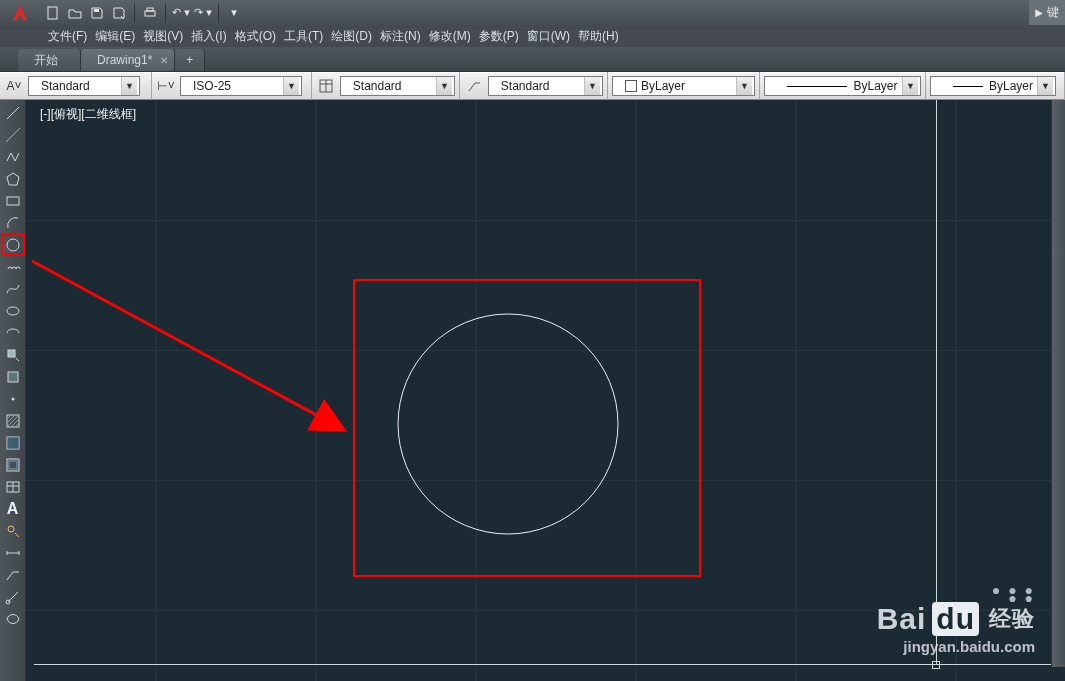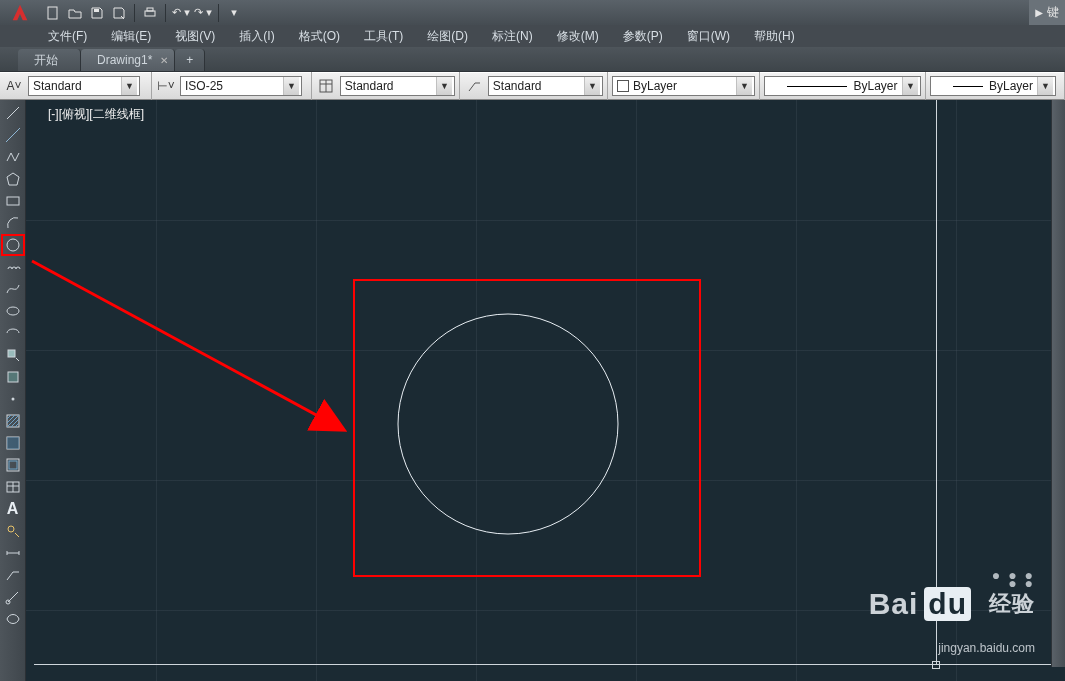--- a/index.html
+++ b/index.html
@@ -10,62 +10,62 @@
 .app-logo { width: 40px; height: 25px; display: flex; align-items: center; justify-content: center; }
 .app-logo svg { width: 22px; height: 22px; }
 .qat { display: flex; align-items: center; gap: 4px; padding-left: 4px; }
 .qat-btn { width: 18px; height: 18px; display: flex; align-items: center; justify-content: center; color: #e5e5e5; font-size: 11px; cursor: pointer; }
 .qat-sep { width: 1px; height: 18px; background: #2d3338; margin: 0 2px; }
 .title-text { position: absolute; left: 50%; transform: translateX(-50%); color: #dce3e9; font-size: 12px; white-space: nowrap; }
 .title-right { position: absolute; right: 0; top: 0; height: 25px; display: flex; align-items: center; background: #6a7279; padding: 0 6px; color: #e5e5e5; font-size: 12px; }
 .title-right .arrow { font-size: 10px; margin-right: 4px; }
 
 
-.menubar { height: 22px; background: #444a50; display: flex; align-items: center; padding-left: 48px; gap: 24px; }
+.menubar { height: 22px; background: #444a50; display: flex; align-items: center; padding-left: 48px; gap: 8px; }
 .menu-item { color: #d8dfe5; font-size: 12px; cursor: pointer; }
 
 
 .filetabs { height: 25px; background: linear-gradient(to bottom, #4e555b, #3e454a); display: flex; align-items: flex-end; padding-left: 18px; gap: 0; border-bottom: 1px solid #2e3338; }
 .ftab { height: 22px; padding: 0 22px 0 16px; color: #cfd6dc; font-size: 12px; display: flex; align-items: center; border-right: 1px solid #2e3338; background: linear-gradient(to bottom, #5b636a, #4a5157); position: relative; border-top-left-radius: 4px; border-top-right-radius: 4px; cursor: pointer; }
 .ftab.active { background: linear-gradient(to bottom, #6a7279, #565d64); justify-content: flex-end; }
 .ftab .close { position: absolute; right: 6px; font-size: 10px; color: #bbb; }
 .ftab.add { width: 30px; padding: 0; justify-content: center; }
 
 
 .propbar { height: 28px; background: linear-gradient(to bottom, #f2f2f2, #d9d9d9); border-top: 1px solid #fff; border-bottom: 1px solid #888; display: flex; align-items: center; }
 .propcell { height: 28px; display: flex; align-items: center; border-right: 1px solid #a5a5a5; padding: 0 4px; gap: 4px; }
 .propicon { width: 20px; height: 22px; display: flex; align-items: center; justify-content: center; color: #3a3a3a; font-size: 12px; }
-.dropdown { height: 20px; background: #fff; border: 1px solid #7a7a7a; display: flex; align-items: center; padding: 0 4px; font-size: 12px; color: #222; position: relative; }
+.dropdown { height: 20px; background: #fff; border: 1px solid #7a7a7a; display: flex; align-items: center; padding: 0 12px; font-size: 12px; color: #222; position: relative; }
 .dropdown .dd-arrow { position: absolute; right: 2px; top: 0; bottom: 0; width: 16px; display: flex; align-items: center; justify-content: center; font-size: 9px; color: #333; border-left: 1px solid #c0c0c0; background: linear-gradient(to bottom,#f0f0f0,#d0d0d0); }
 .swatch { width: 12px; height: 12px; border: 1px solid #555; background: #fff; margin-right: 4px; }
 .lineswatch { width: 60px; height: 1px; background: #000; margin-right: 6px; }
 
 
 .workspace { position: absolute; top: 100px; left: 0; right: 0; bottom: 0; display: flex; }
 .lefttools { width: 26px; background: linear-gradient(to right, #4e555b, #3f464c); display: flex; flex-direction: column; align-items: center; padding-top: 4px; gap: 4px; border-right: 1px solid #2b3035; }
 .tbtn { width: 20px; height: 18px; display: flex; align-items: center; justify-content: center; color: #cfd6dc; cursor: pointer; }
 .tbtn.highlight { outline: 2px solid red; outline-offset: 0; }
 .canvas-wrap { flex: 1; position: relative; background: #1b2a33; overflow: hidden; }
 .canvas-wrap::before { content:""; position:absolute; inset:0; background-image:
   linear-gradient(to right, rgba(80,95,105,.25) 1px, transparent 1px),
   linear-gradient(to bottom, rgba(80,95,105,.25) 1px, transparent 1px);
   background-size: 160px 130px; background-position: -30px -10px; }
-.viewport-label { position: absolute; top: 6px; left: 22px; color: #f2f2f2; font-size: 12px; }
+.viewport-label { position: absolute; top: 6px; left: 14px; color: #f2f2f2; font-size: 12px; }
 .circle { position: absolute; }
 .redbox { position: absolute; border: 2px solid red; }
 .arrow-svg { position: absolute; top: 0; left: 0; pointer-events: none; }
 .cross-v { position: absolute; top: 0; bottom: 16px; width: 1px; background: #cfd6dc; left: 910px; }
 .cross-h { position: absolute; left: 8px; right: 0; bottom: 16px; height: 1px; background: #cfd6dc; }
 .cross-box { position:absolute; width:8px; height:8px; border:1px solid #cfd6dc; left:906px; bottom:12px; }
 .scrollbar-right { position: absolute; top: 100px; right: 0; width: 14px; bottom: 14px; background: linear-gradient(to right,#5a6168,#474e54); border-left:1px solid #2e3338; }
 .watermark { position: absolute; right: 30px; bottom: 26px; text-align: right; color: rgba(235,240,245,.85); font-family: Arial, sans-serif; }
 .watermark .big { font-size: 30px; font-weight: bold; letter-spacing: 1px; display:flex; align-items:center; justify-content:flex-end; gap:6px;}
 .watermark .paws { font-size: 14px; letter-spacing:2px; line-height:8px; opacity:.85; }
-.watermark .cn { font-size: 22px; margin-left:12px; }
-.watermark .url { font-size: 12px; opacity:.9; margin-top:20px; }
+.watermark .cn { font-size: 22px; margin-left:4px; }
+.watermark .url { font-size: 15px; opacity:.9; margin-top:2px;font-weight:bold; }
 </style>
 </head>
 <body>
 
 <div class="titlebar">
   <div class="app-logo">
     <svg viewBox="0 0 24 24">
         <path d="M4 20 L12 3 L20 20 L15 20 L12 13 L9 20 Z" fill="#d62e2e"></path>
       </svg>
   </div>

